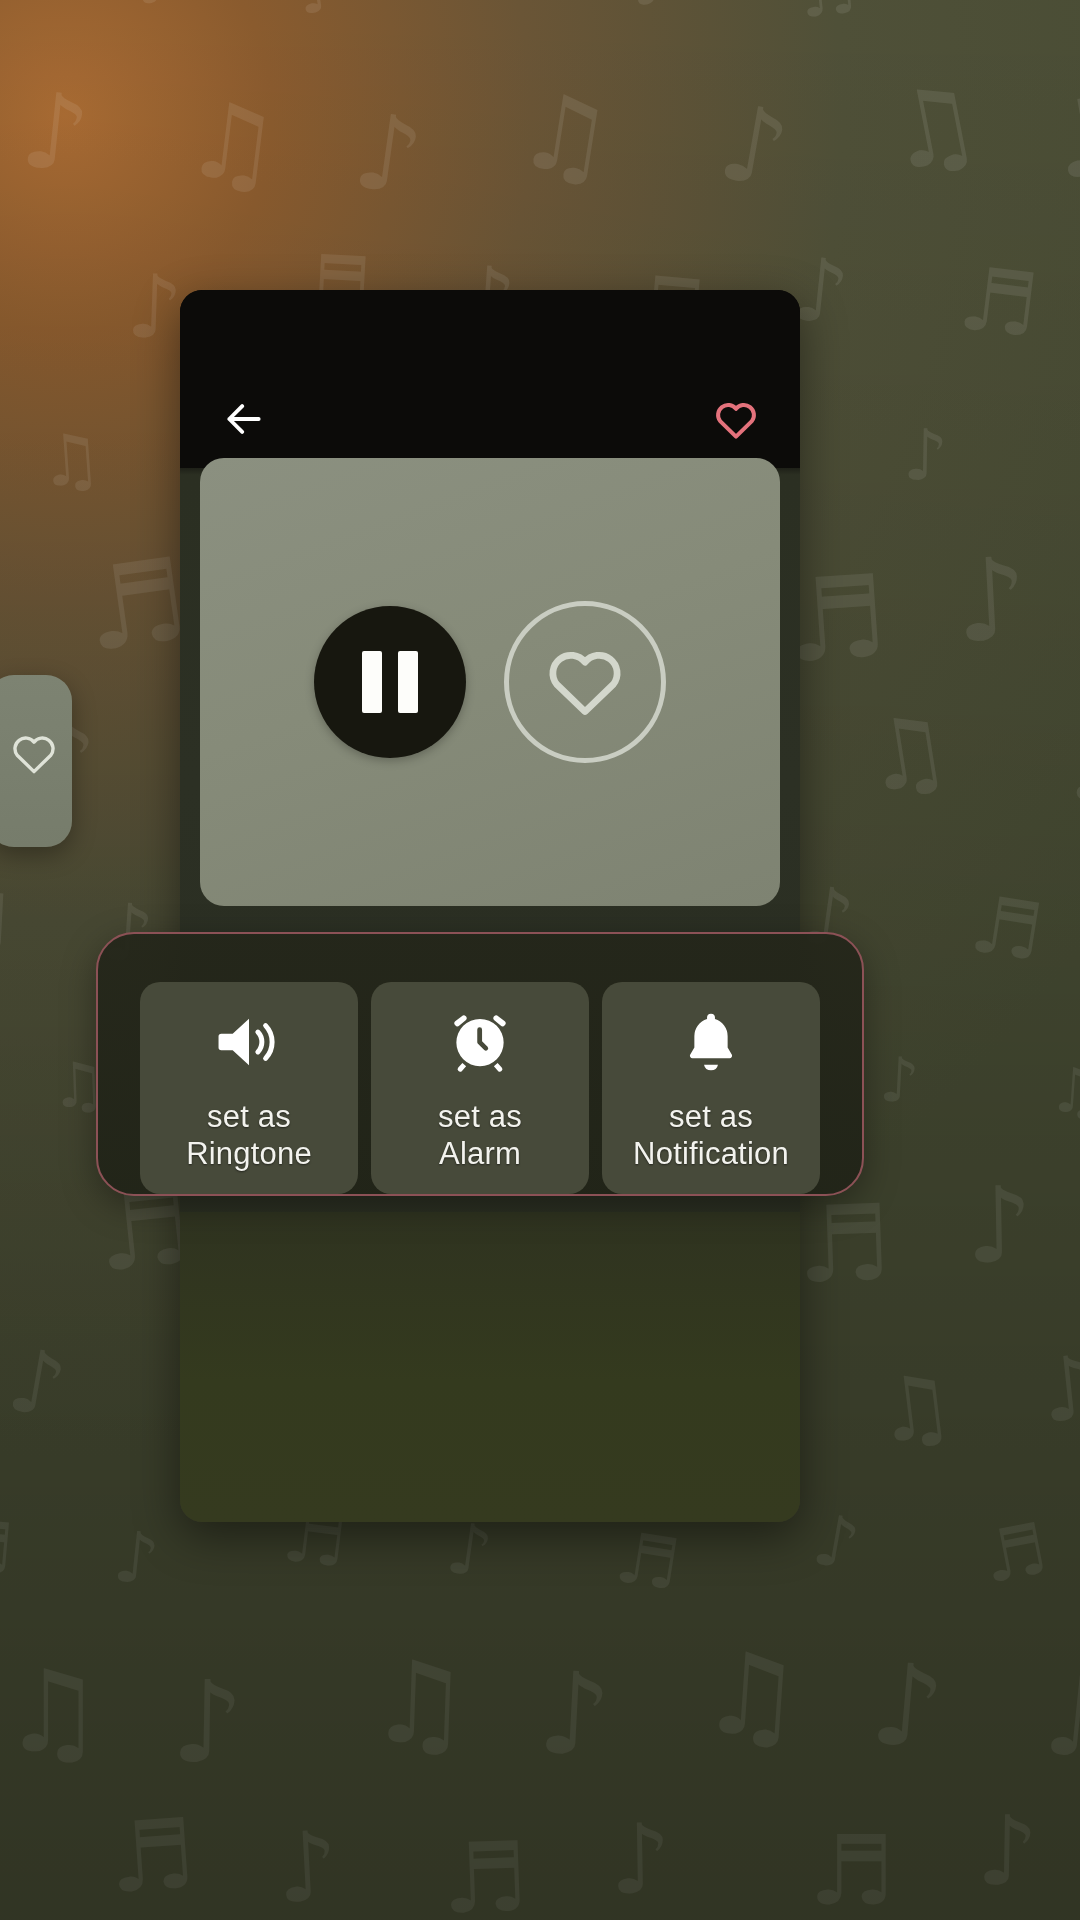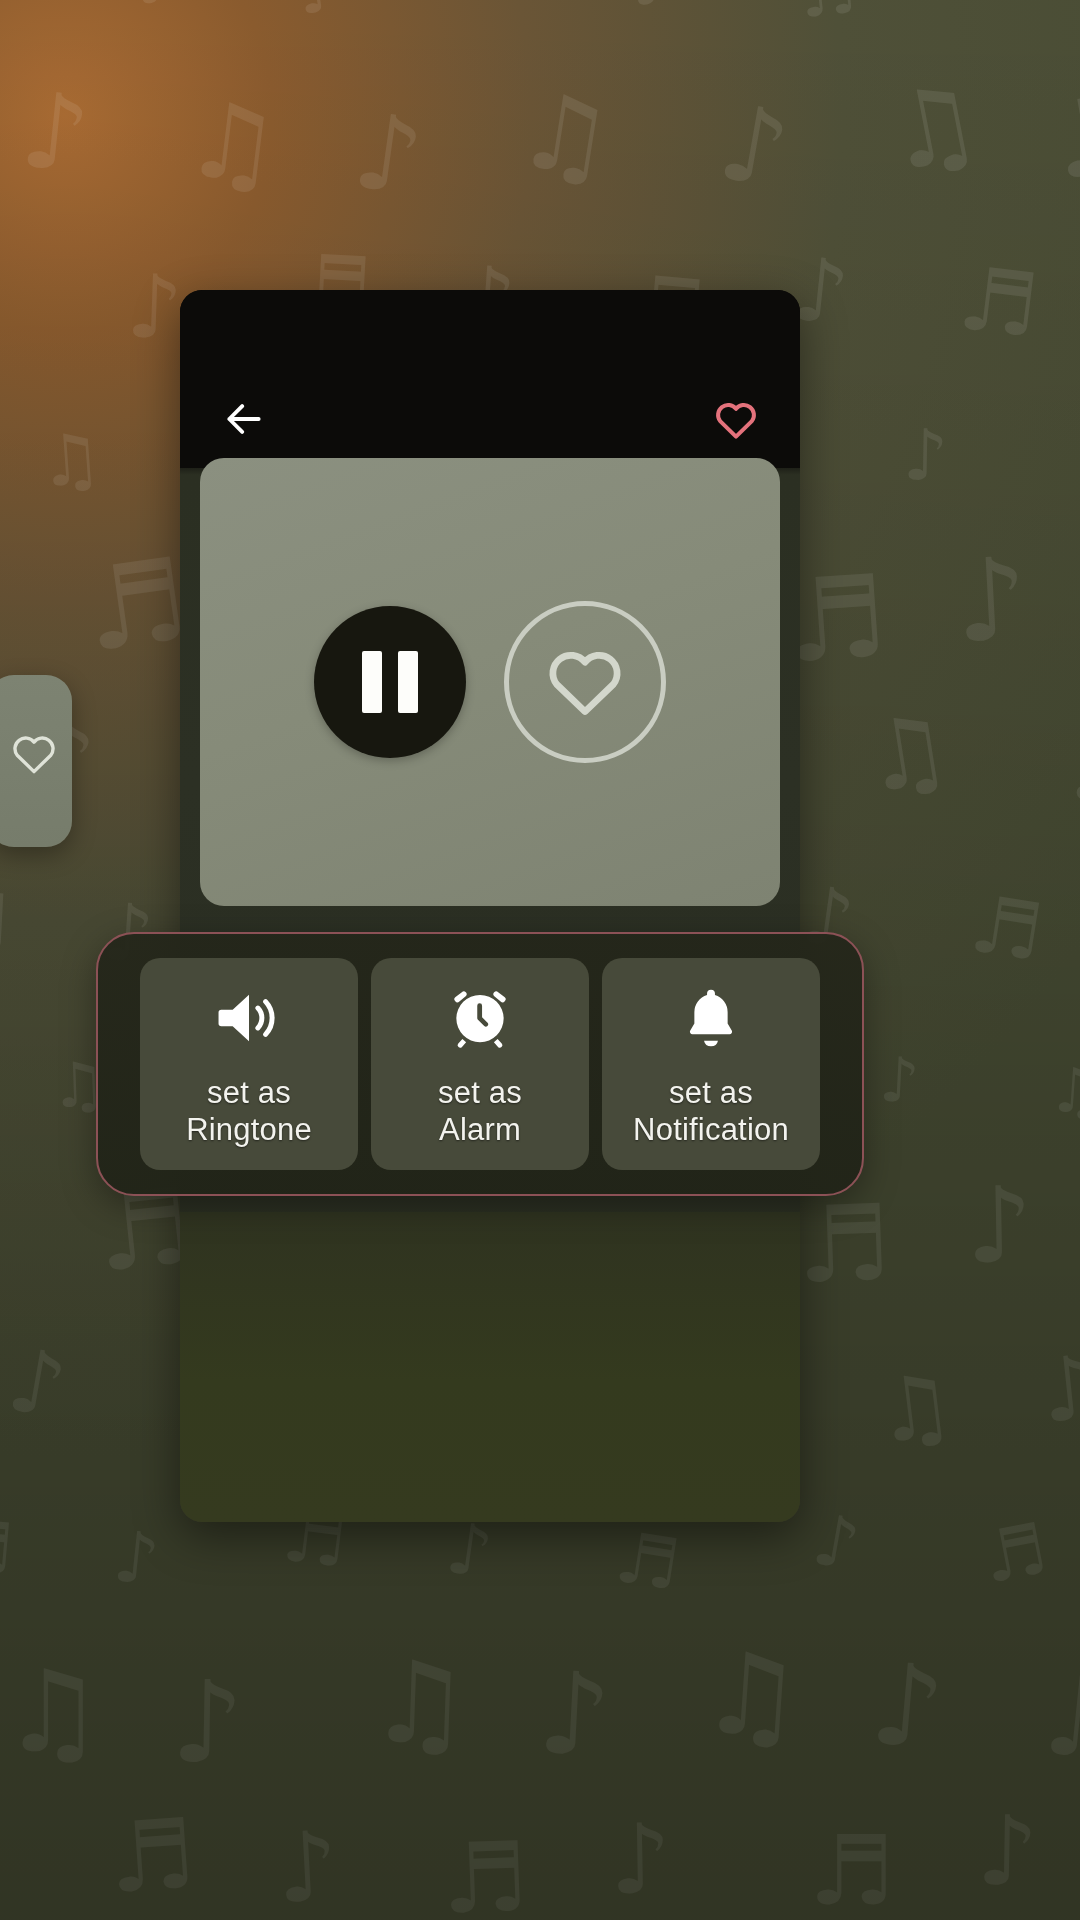--- a/index.html
+++ b/index.html
@@ -74,21 +74,21 @@
     display:flex;align-items:flex-start;justify-content:flex-end;
     padding:56px 14px 0 0;box-sizing:border-box;
   }
 
   
   .actions-wrap{
     position:absolute;left:96px;top:932px;width:768px;height:264px;
     border:2px solid #8c5156;border-radius:38px;
     background:linear-gradient(180deg,rgba(36,38,26,.94) 0%,rgba(33,36,24,.96) 100%);
     box-sizing:border-box;
-    display:flex;align-items:center;justify-content:center;gap:13px;
+    display:flex;align-items:flex-end;justify-content:center;gap:13px;
     padding:0 42px;
     box-shadow:0 10px 34px rgba(0,0,0,.34);
   }
   .act{
     width:232px;height:212px;border-radius:20px;
     background:#474a3a;
     display:flex;flex-direction:column;align-items:center;justify-content:center;
     gap:4px;
   }
   .act-icon{height:78px;display:flex;align-items:center;justify-content:center;margin-bottom:14px;}

